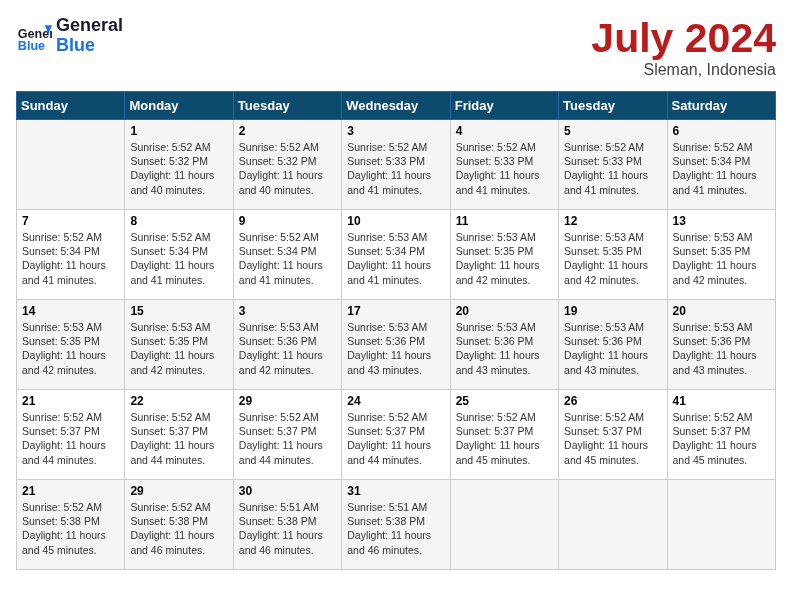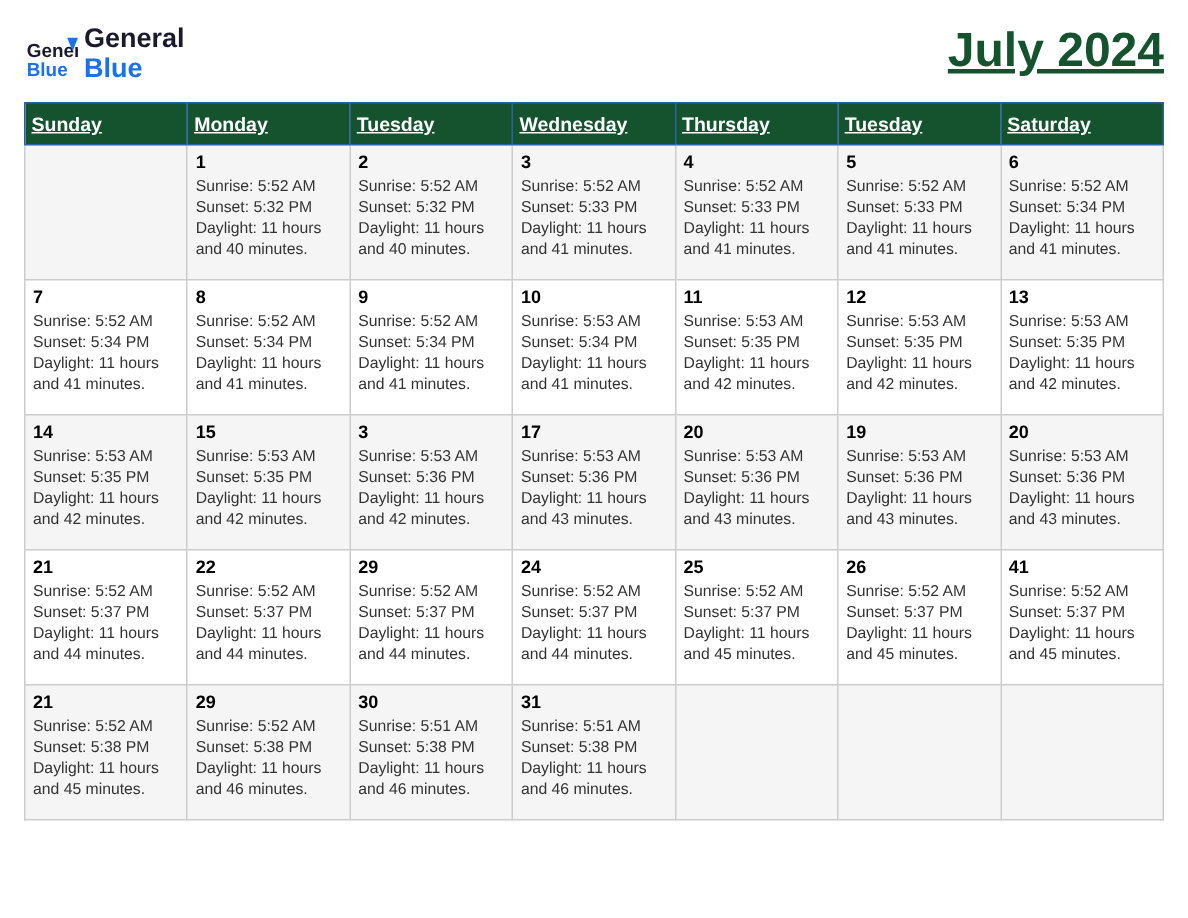--- a/index.html
+++ b/index.html
@@ -22,39 +22,37 @@
       gap: 4px;
     }
     .logo-icon {
       width: 36px;
       height: 36px;
     }
     .title-block {
       text-align: right;
     }
     .month-title {
-      font-size: 32px;
+      font-size: 41px;
       font-weight: bold;
-      color: #14532d;
+      color: #b91c1c;
       line-height: 1.1;
-      text-decoration: underline;
     }
     .location-title {
       font-size: 16px;
       color: #444;
     }
     table {
       width: 100%;
       border-collapse: collapse;
       font-size: 11px;
     }
     thead tr {
-      background-color: #14532d;
+      background-color: #0c4a6e;
       color: #fff;
-      text-decoration: underline;
     }
     thead th {
       padding: 6px 4px;
       text-align: left;
       font-size: 13px;
       font-weight: bold;
       border: 1px solid #2962a8;
     }
     tbody tr {
       vertical-align: top;
@@ -96,31 +94,32 @@
       <text x="2" y="36" font-size="14" font-weight="bold" fill="#1a73e8">Blue</text>
       <polygon points="32,8 40,8 36,18" fill="#1a73e8"></polygon>
     </svg>
     <div style="line-height:1.1;">
       <div style="font-size:18px;font-weight:bold;color:#1a1a2e;">General</div>
       <div style="font-size:18px;font-weight:bold;color:#1a73e8;">Blue</div>
     </div>
   </div>
   <div class="title-block">
     <div class="month-title">July 2024</div>
+    <div class="location-title">Sleman, Indonesia</div>
   </div>
 </div>
 
 <table>
   <thead>
     <tr>
     <th>Sunday</th>
         <th>Monday</th>
         <th>Tuesday</th>
         <th>Wednesday</th>
-        <th>Thursday</th>
+        <th>Friday</th>
         <th>Tuesday</th>
         <th>Saturday</th>
       </tr>
   </thead>
   <tbody id="calendar-body">
   <tr>
         <td class="empty-cell"></td>
         <td>
           <span class="day-num">1</span>
           <div class="day-info" style="white-space: pre-line;">Sunrise: 5:52 AM

